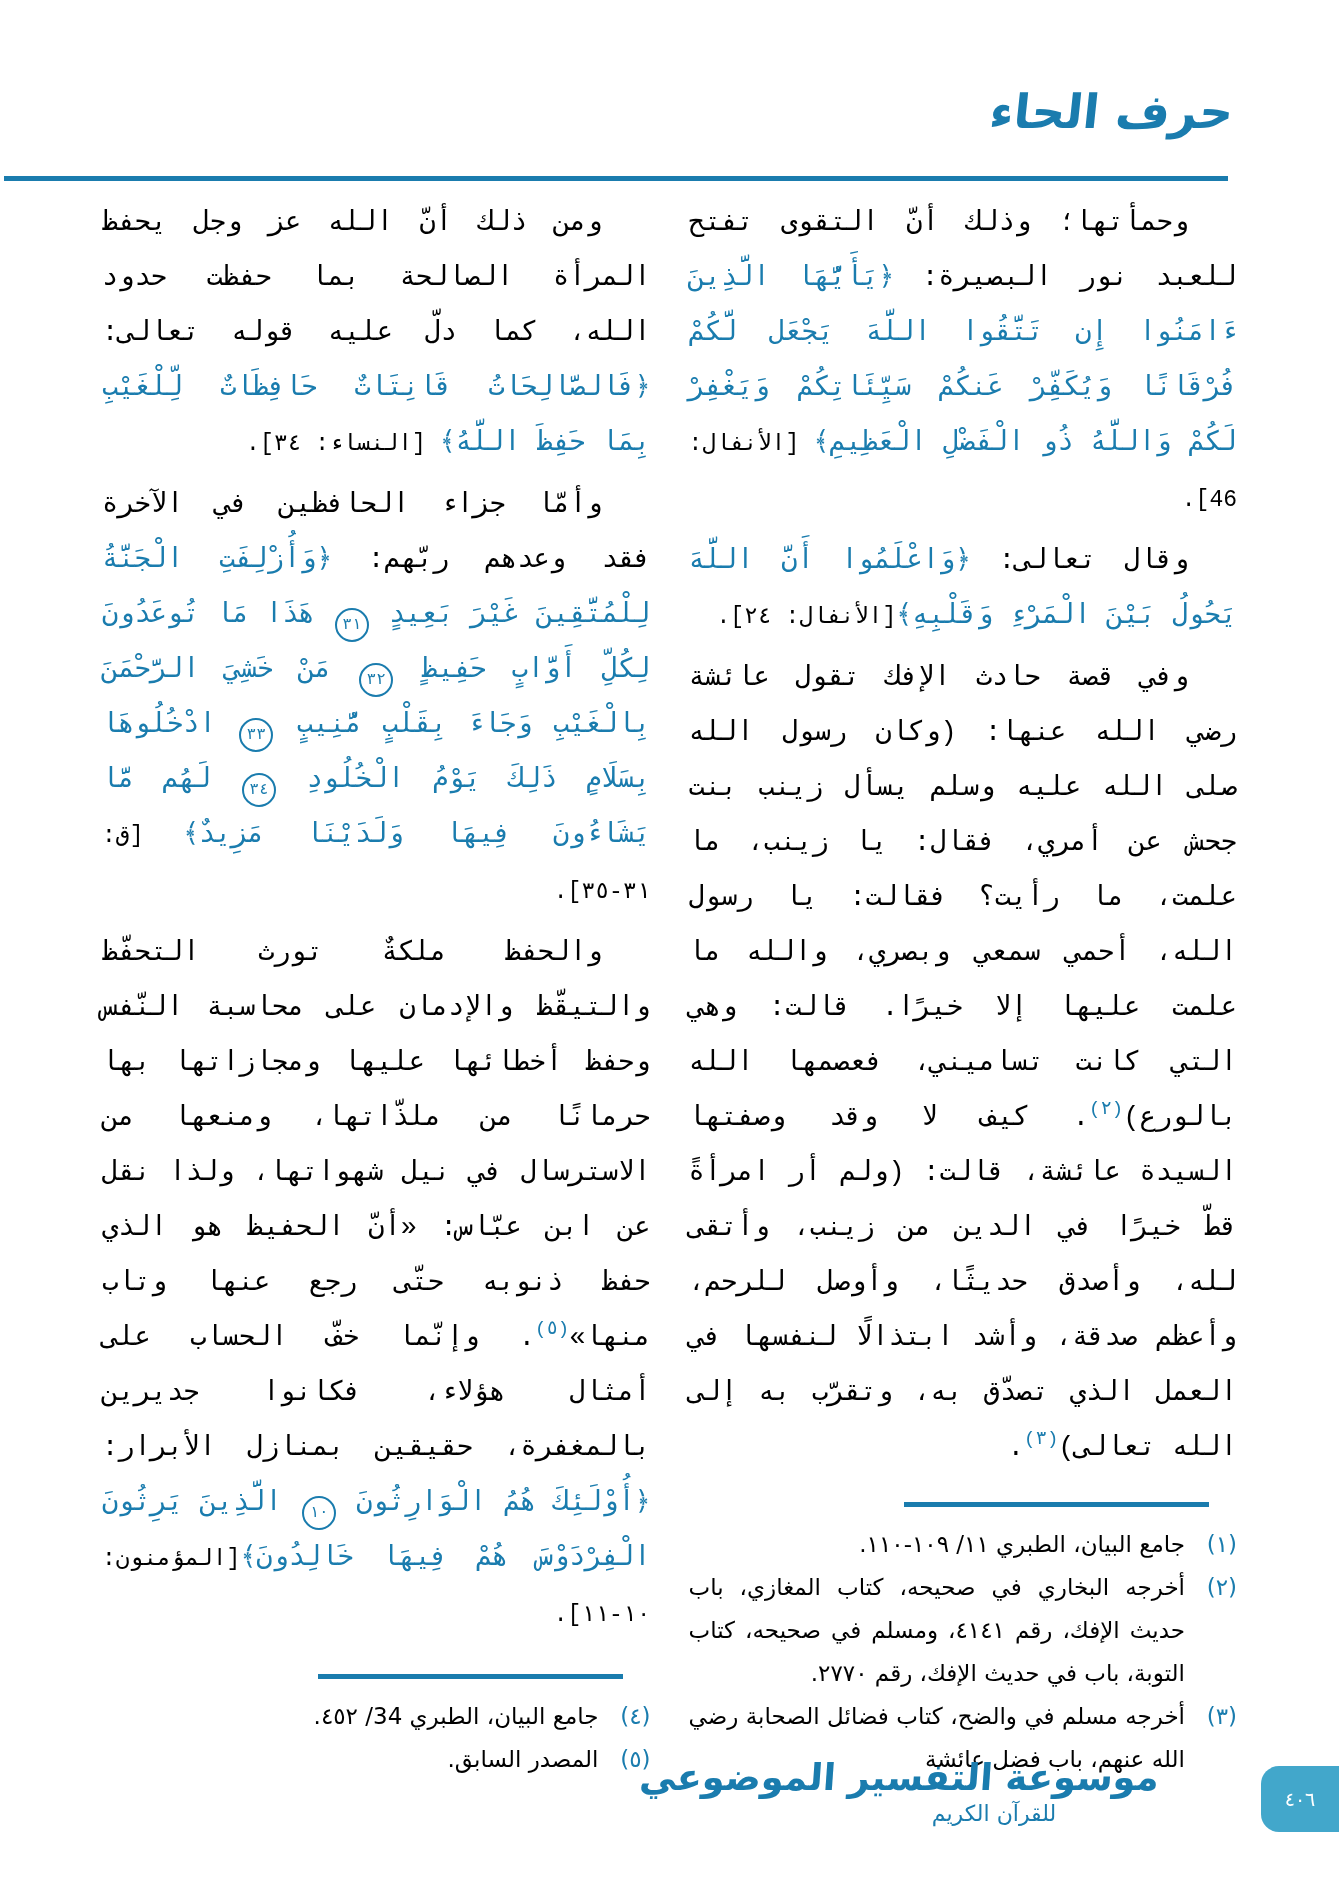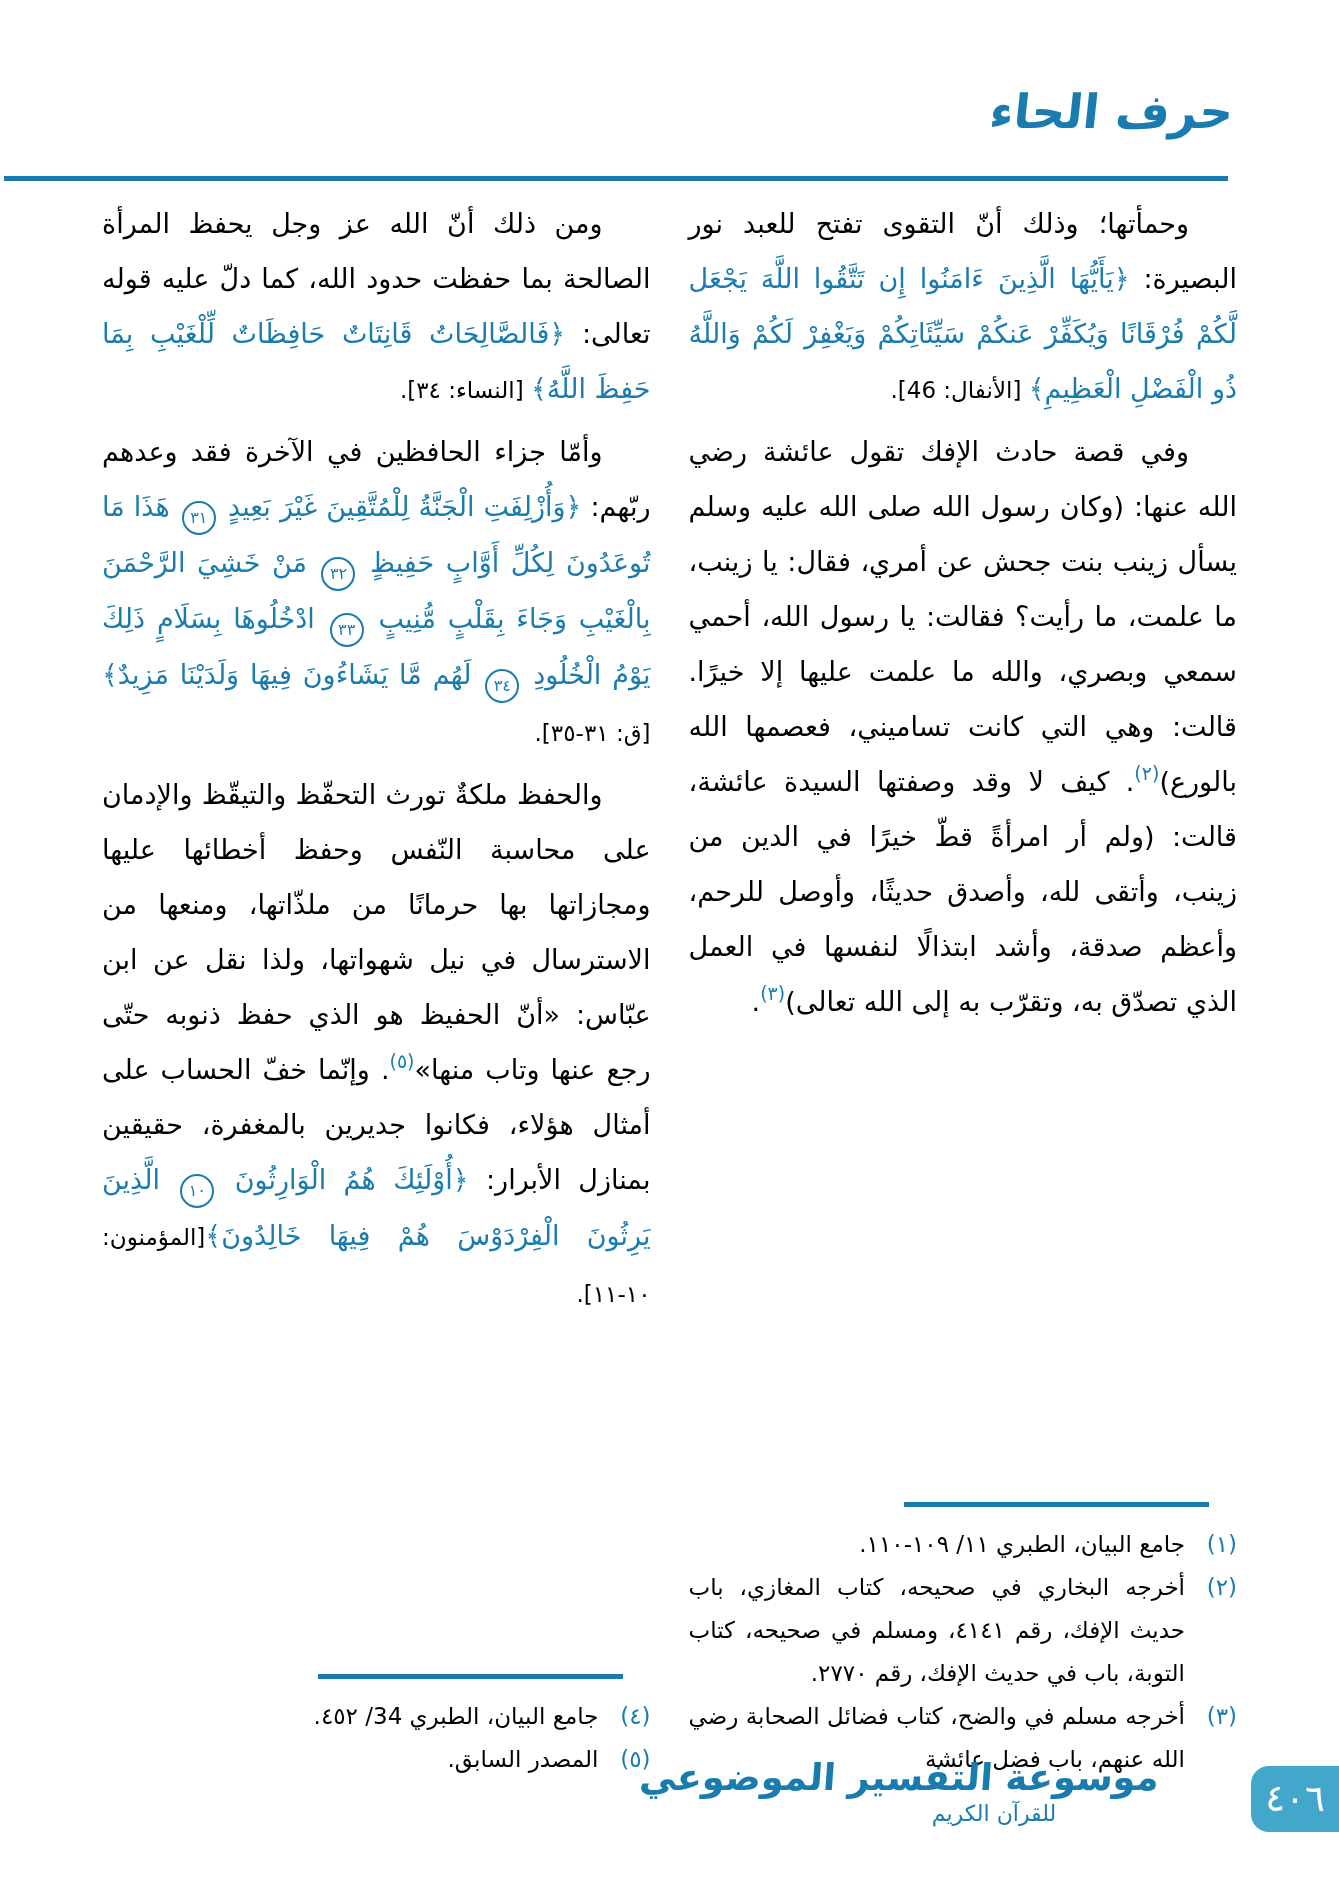--- a/index.html
+++ b/index.html
@@ -26,21 +26,21 @@
   
   .columns{
     position:absolute;top:196px;right:102px;left:102px;height:1585px;
     display:flex;gap:38px;
   }
   .column{
     flex:1 1 0;display:flex;flex-direction:column;min-width:0;
   }
   .para{
     margin:0 0 6px 0;text-align:justify;text-indent:48px;
-    font-size:27px;line-height:55px;color:#000000;
+    font-size:27px;line-height:55px;color:#000000;font-family:Liberation Mono, monospace;
   }
   .seg-quran{color:var(--accent);}
   .seg-ref{font-size:23px;color:#000000;}
   .seg-fnref{
     color:var(--accent);font-size:19px;vertical-align:11px;line-height:0;
   }
   .seg-ayah{
     display:inline-block;width:34px;height:34px;border:2px solid var(--accent);
     border-radius:50%;color:var(--accent);font-size:16px;line-height:30px;
     text-align:center;text-indent:0;vertical-align:-7px;margin:0 3px;
@@ -60,38 +60,39 @@
   .footer-logo{
     position:absolute;top:1756px;right:180px;width:330px;text-align:center;
     color:var(--accent);
   }
   .logo-title{
     font-size:37px;font-weight:bold;letter-spacing:-2px;
     transform:skewX(-4deg);white-space:nowrap;
   }
   .logo-subtitle{font-size:22px;font-weight:normal;margin-top:2px;}
   .page-badge{
-    position:absolute;top:1766px;right:0;width:88px;height:66px;
+    position:absolute;top:1766px;right:0;width:78px;height:66px;
     background:var(--badge);border-radius:18px 0 0 18px;
-    color:#ffffff;font-size:37px;line-height:66px;text-align:center;
+    color:#ffffff;font-size:19px;line-height:66px;text-align:center;
     letter-spacing:3px;
   }
 </style>
 </head>
 <body>
 
 <div class="page">
 
   <div class="chapter-title">حرف الحاء</div>
   <div class="header-rule"></div>
 
   <div class="columns">
 
     <section class="column">
       <p class="para"><span class="seg-text">وحمأتها؛ وذلك أنّ التقوى تفتح للعبد نور البصيرة: </span><span class="seg-quran">﴿يَأَيُّهَا الَّذِينَ ءَامَنُوا إِن تَتَّقُوا اللَّهَ يَجْعَل لَّكُمْ فُرْقَانًا وَيُكَفِّرْ عَنكُمْ سَيِّئَاتِكُمْ وَيَغْفِرْ لَكُمْ وَاللَّهُ ذُو الْفَضْلِ الْعَظِيمِ﴾</span><span class="seg-ref"> [الأنفال: 46].</span></p>
+      <p class="para"><span class="seg-text">وقال تعالى: </span><span class="seg-quran">﴿وَاعْلَمُوا أَنَّ اللَّهَ يَحُولُ بَيْنَ الْمَرْءِ وَقَلْبِهِ﴾</span><span class="seg-ref">[الأنفال: ٢٤].</span></p>
       <p class="para"><span class="seg-text">وفي قصة حادث الإفك تقول عائشة رضي الله عنها: (وكان رسول الله صلى الله عليه وسلم يسأل زينب بنت جحش عن أمري، فقال: يا زينب، ما علمت، ما رأيت؟ فقالت: يا رسول الله، أحمي سمعي وبصري، والله ما علمت عليها إلا خيرًا. قالت: وهي التي كانت تساميني، فعصمها الله بالورع)</span><span class="seg-fnref">(٢)</span><span class="seg-text">. كيف لا وقد وصفتها السيدة عائشة، قالت: (ولم أر امرأةً قطّ خيرًا في الدين من زينب، وأتقى لله، وأصدق حديثًا، وأوصل للرحم، وأعظم صدقة، وأشد ابتذالًا لنفسها في العمل الذي تصدّق به، وتقرّب به إلى الله تعالى)</span><span class="seg-fnref">(٣)</span><span class="seg-text">.</span></p>
 
       <div class="footnotes">
         <div class="fn-sep"></div>
         <div class="fn">
           <span class="fn-num">(١)</span>
           <span class="fn-text">جامع البيان، الطبري ١١/ ١٠٩-١١٠.</span>
         </div>
         <div class="fn">
           <span class="fn-num">(٢)</span>

